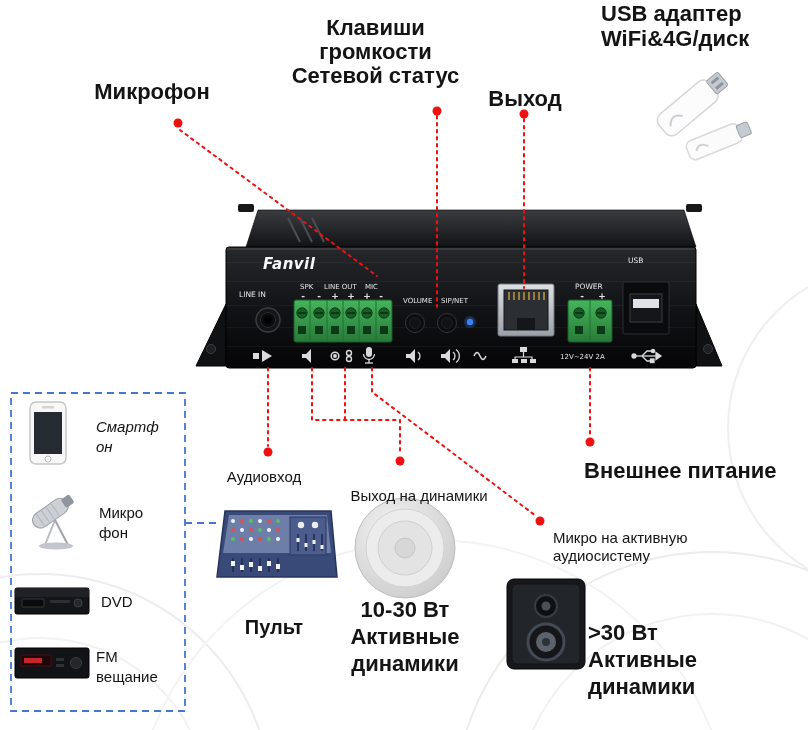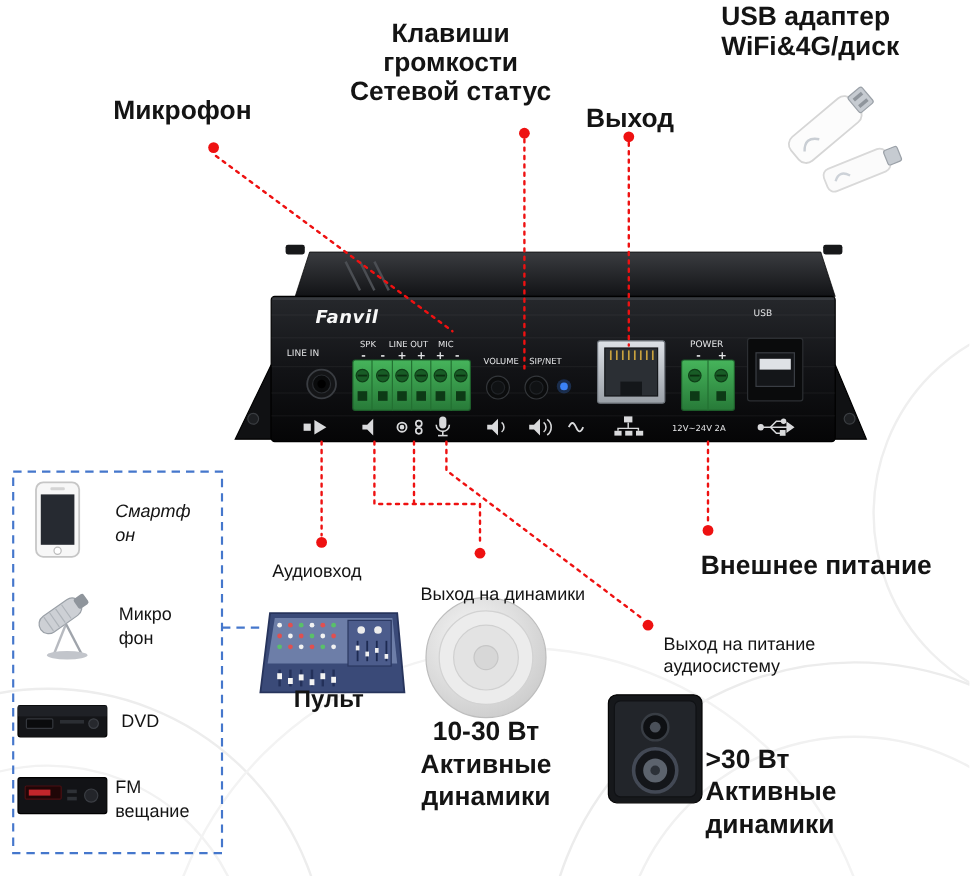--- a/index.html
+++ b/index.html
@@ -405,25 +405,25 @@
   <div>WiFi&amp;4G/диск</div>
 </div>
 
 <div class="lbl r15 center" style="left:208px;top:467px;width:112px;">Аудиовход</div>
 
 <div class="lbl r15 center" style="left:330px;top:486px;width:178px;">Выход на динамики</div>
 
 <div class="lbl b19" style="left:584px;top:459px;width:220px;">Внешнее питание</div>
 
 <div class="lbl r15" style="left:553px;top:529px;width:182px;line-height:18px;">
-  <div>Выход на питание</div>
+  <div>Микро на активную</div>
   <div>аудиосистему</div>
 </div>
 
-<div class="lbl b20 center" style="left:214px;top:571px;width:120px;">Пульт</div>
+<div class="lbl b20 center" style="left:214px;top:615px;width:120px;">Пульт</div>
 
 <div class="lbl b19 center" style="left:335px;top:596px;width:140px;line-height:27px;">
   <div>10-30 Вт</div>
   <div>Активные</div>
   <div>динамики</div>
 </div>
 
 <div class="lbl b19" style="left:588px;top:599px;width:145px;line-height:27px;margin-top:20px;">
   <div>&gt;30 Вт</div>
   <div>Активные</div>

